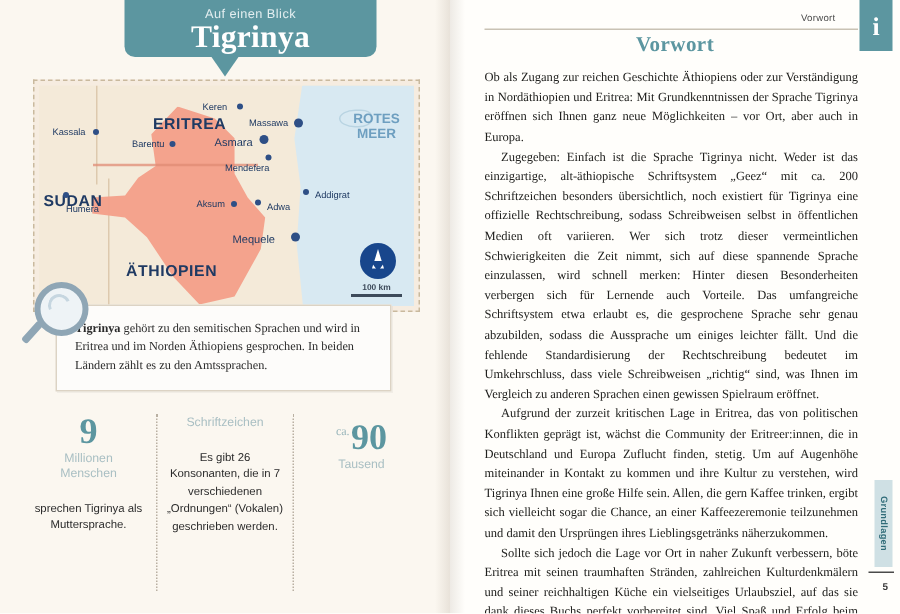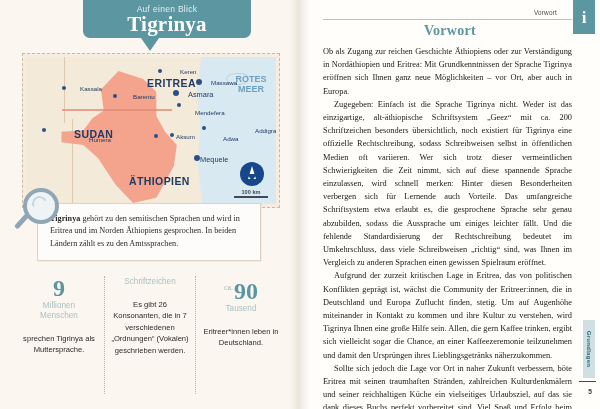--- a/index.html
+++ b/index.html
@@ -84,21 +84,21 @@
       40% 0%, 57% 6%, 66% 16%, 66% 34%, 72% 46%, 80% 56%,
       78% 72%, 66% 96%, 50% 100%, 38% 86%, 26% 66%, 16% 56%,
       1% 54%, 1% 46%, 16% 45%, 22% 36%, 30% 30%, 28% 14%
     );
   }
   .region-inner-line{
     position:absolute;left:36px;top:52px;width:110px;height:2px;
     background:#e08b74;opacity:.75;
     clip-path:polygon(0 0,100% 0,100% 100%,0 100%);
   }
-  .mlabel{position:absolute;color:#1f3a63;font-size:6.2px;white-space:nowrap;margin-left:45px;}
+  .mlabel{position:absolute;color:#1f3a63;font-size:6.2px;white-space:nowrap;}
   .mlabel.big{font-size:10.5px;font-weight:bold;letter-spacing:.4px;}
   .mlabel.sea-label{color:#6e9fc0;font-size:9px;font-weight:bold;line-height:10px;text-align:center;}
   .dot{position:absolute;width:4.4px;height:4.4px;border-radius:50%;background:#2e4f86;}
   .dot.lg{width:6px;height:6px;}
   .compass{
     position:absolute;right:12px;bottom:18px;width:24px;height:24px;border-radius:50%;
     background:#18468c;
   }
   .compass::after{
     content:"";position:absolute;left:50%;top:4px;margin-left:-4px;
@@ -324,21 +324,20 @@
           <span>Schriftzeichen</span>
         </div>
         <div class="stat-desc">Es gibt 26 Konsonanten, die in 7 verschiedenen „Ordnungen“ (Vokalen) geschrieben werden.</div>
       </div>
 
       <div class="stat">
         <div class="stat-num"><span class="pre">ca.</span><span>90</span></div>
         <div class="stat-unit">
           <span>Tausend</span>
         </div>
-        <div class="stat-desc">Eritreer*innen leben in Deutschland.</div>
       </div>
 
     </div>
 
     <div class="gutter-shadow"></div>
   </div>
 
   <div class="page-right">
     <div class="gutter-shadow-r"></div>
 

